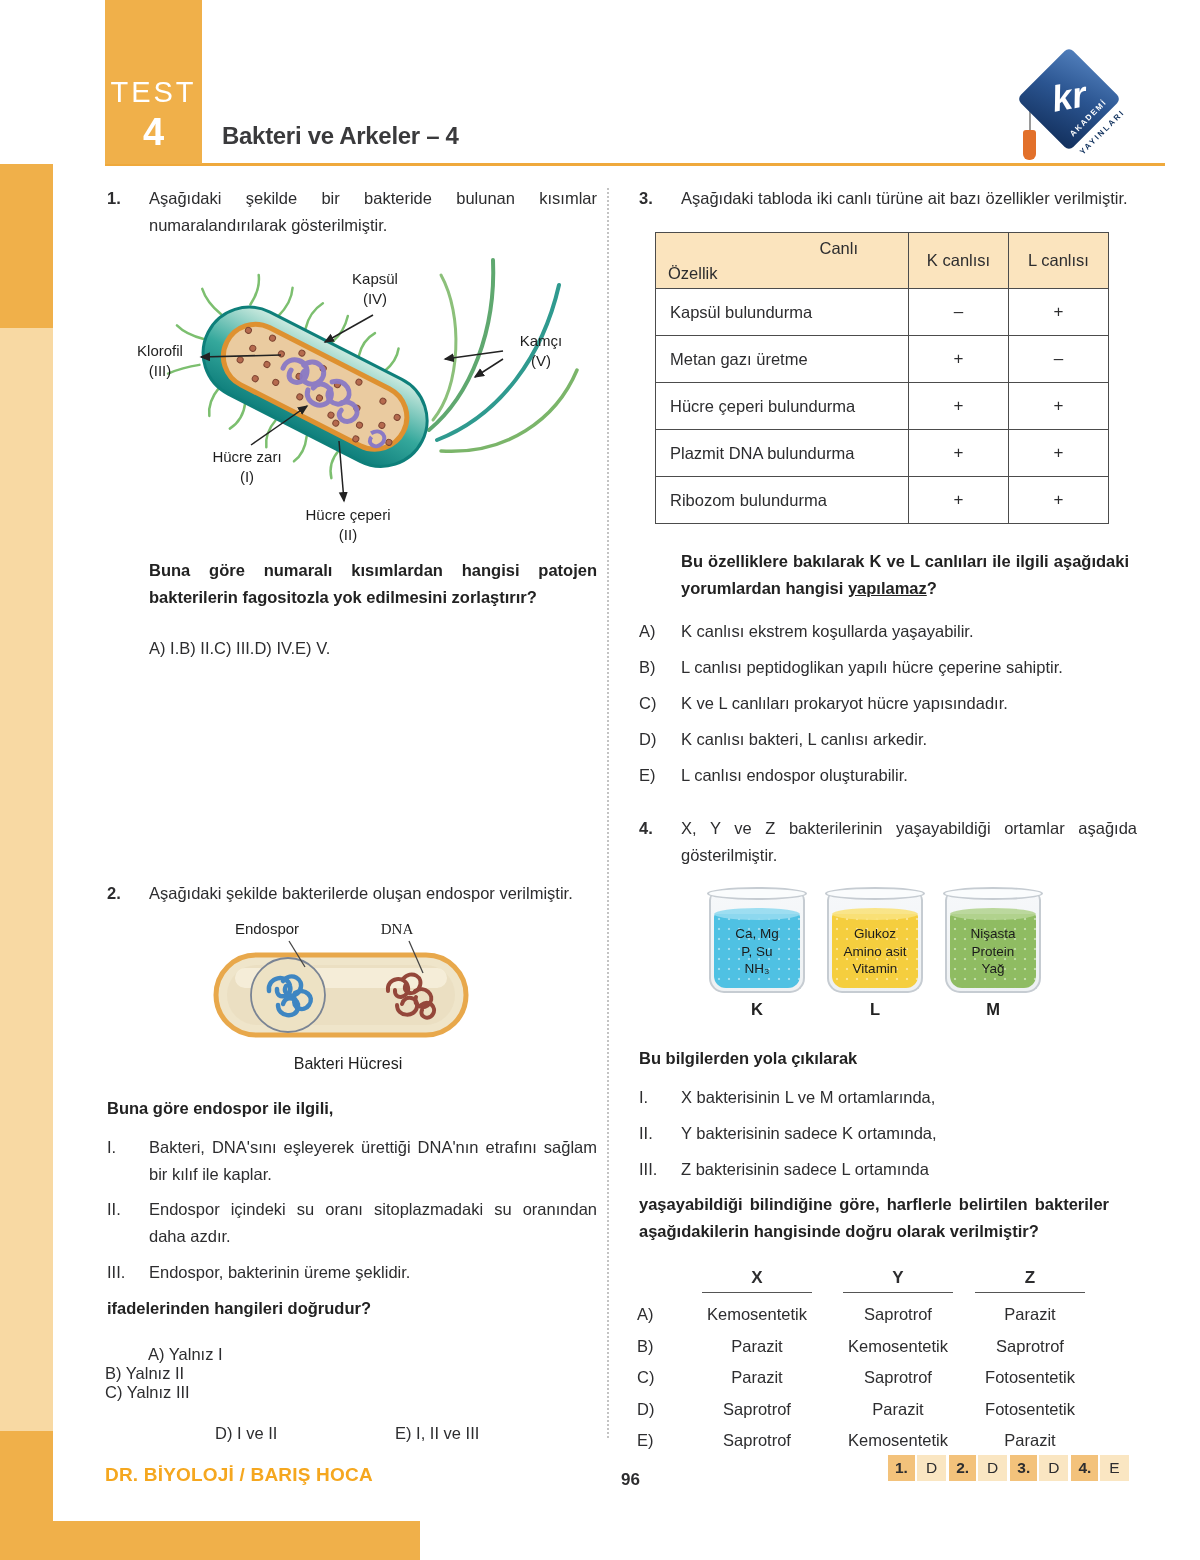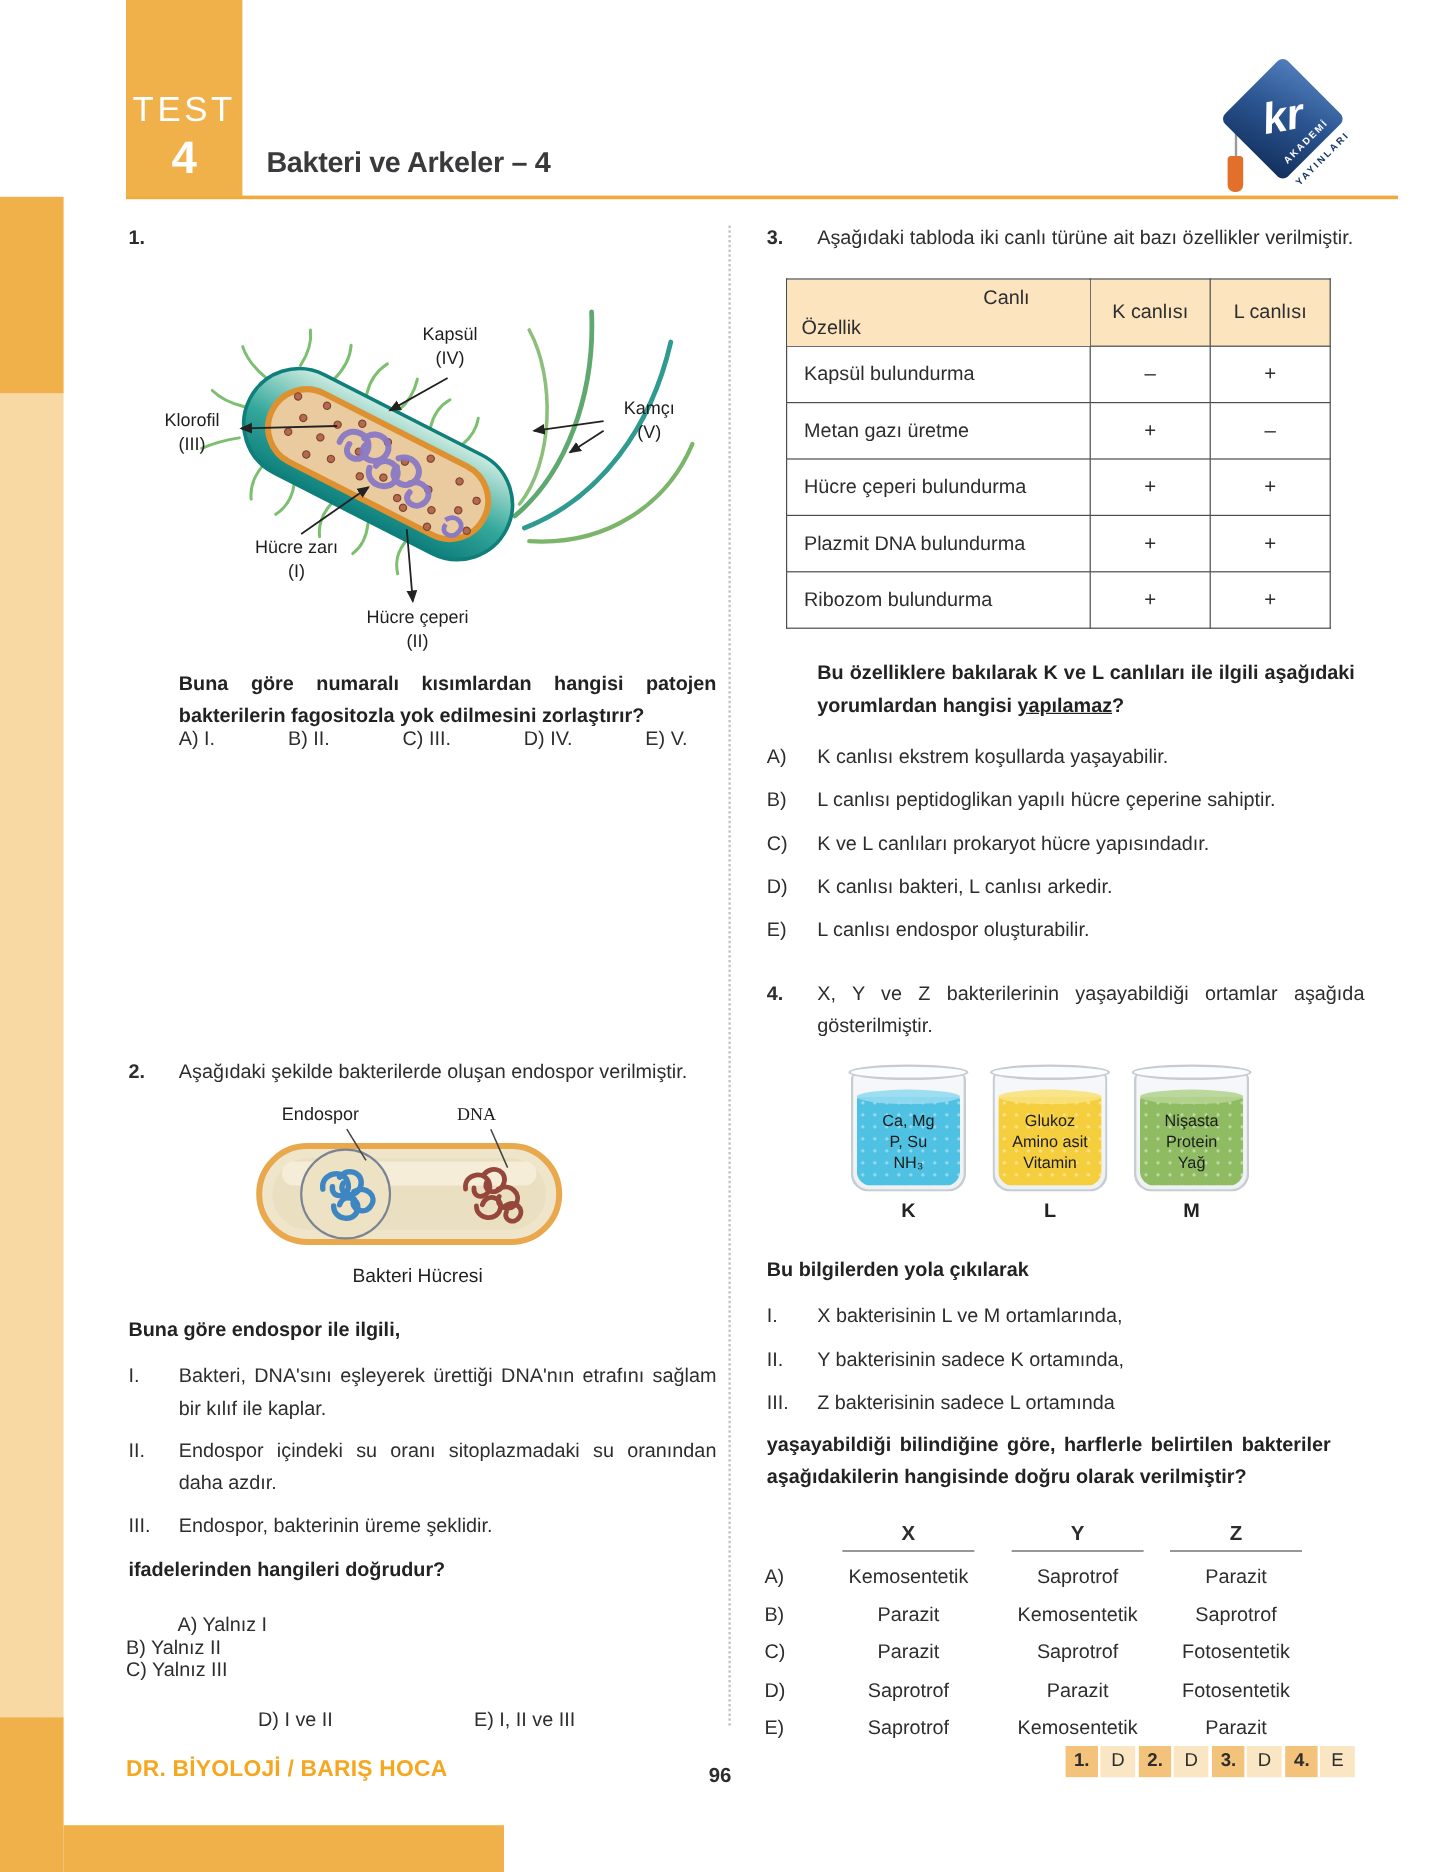--- a/index.html
+++ b/index.html
@@ -76,21 +76,21 @@
   .ktable td.val { text-align:center; width:100px; padding:0; font-size:17px; }
   .corner { position:relative; width:253px; padding:0;
             background-image:linear-gradient(to bottom right, transparent 49.55%, #8a7f6a 49.55%, #8a7f6a 50.45%, transparent 50.45%); }
   .corner .c-top { position:absolute; right:50px; top:6px; font-size:16.5px; }
   .corner .c-bot { position:absolute; left:12px; bottom:5px; font-size:16.5px; }
 
   .opt-line { position:relative; padding-left:44px; font-size:16.5px; margin-bottom:17px; }
   .opt-line .ol { position:absolute; left:2px; }
 
   
-  .q1-options { position:absolute; left:44px; top:422px; width:424px; display:flex; justify-content:space-between; font-size:16.5px; }
+  .q1-options { position:absolute; left:44px; top:454px; width:424px; display:flex; justify-content:flex-start; font-size:16.5px; }
 
   
   .ritem { position:relative; padding-left:44px; font-size:16.5px; line-height:1.62; text-align:justify; margin-bottom:9px; }
   .ritem .rnum { position:absolute; left:2px; }
   .q2-optrow1 { display:flex; margin-top:24px; font-size:16.5px;flex-direction:column; }
   .q2-optrow1 span:nth-child(1){ margin-left:43px; width:152px; }
   .q2-optrow1 span:nth-child(2){ width:157px; }
   .q2-optrow2 { display:flex; margin-top:22px; font-size:16.5px; }
   .q2-optrow2 span:nth-child(1){ margin-left:110px; width:180px; }
 
@@ -99,21 +99,21 @@
   .ans-grid .row { display:grid; grid-template-columns:44px 152px 130px 134px; align-items:center; height:31.5px; }
   .ans-grid .hrow { height:36px; }
   .ans-grid .cell { text-align:center; font-size:16.5px; }
   .ans-grid .lab { text-align:left; font-size:16.5px; }
   .ans-grid .hcell { text-align:center; }
   .ans-grid .hcell span { display:inline-block; width:110px; border-bottom:1.6px solid #555; padding-bottom:4px;
                           font-weight:bold; font-size:17px; }
 
   
   .brand { position:absolute; left:105px; top:1464px; color:#F5A71F; font-weight:bold; font-size:19px; letter-spacing:0.2px; }
-  .pageno { position:absolute; left:560px; top:1470px; width:80px; text-align:center; font-weight:bold; font-size:17px; color:#2d2d2f; }
+  .pageno { position:absolute; left:560px; top:1470px; width:80px; text-align:right; font-weight:bold; font-size:17px; color:#2d2d2f; }
   .answer-key { position:absolute; left:888px; top:1455px; display:flex; }
   .answer-key .k-num { background:#F3C27B; font-weight:bold; font-size:15.5px; padding:4px 7px; margin-right:2px; }
   .answer-key .k-ans { background:#FAE6C2; font-size:15.5px; padding:4px 9px; margin-right:3px; }
 </style>
 </head>
 <body>
 
 <div class="page">
 
   <div class="rule-header"></div>
@@ -136,20 +136,21 @@
     <div class="kr">kr</div>
     <div class="akademi">AKADEMİ</div>
     <div class="yayinlari">YAYINLARI</div>
   </div>
 
   <div class="col col-left">
 
     <div class="qblock" style="top:0; height:695px;">
       <div class="qpara">
         <span class="qnum">1.</span>
+        <span>Aşağıdaki şekilde bir bakteride bulunan kısımlar numaralandırılarak gösterilmiştir.</span>
       </div>
 
       <div class="fig fig-bacteria">
         <svg width="470" height="300" viewBox="0 0 470 300">
           <defs>
             <linearGradient id="teal" x1="0" y1="0" x2="0" y2="1">
               <stop offset="0" stop-color="#CDEBE0"></stop>
                 <stop offset="0.55" stop-color="#35A89C"></stop>
                 <stop offset="1" stop-color="#0F7F7C"></stop>
             </linearGradient>

